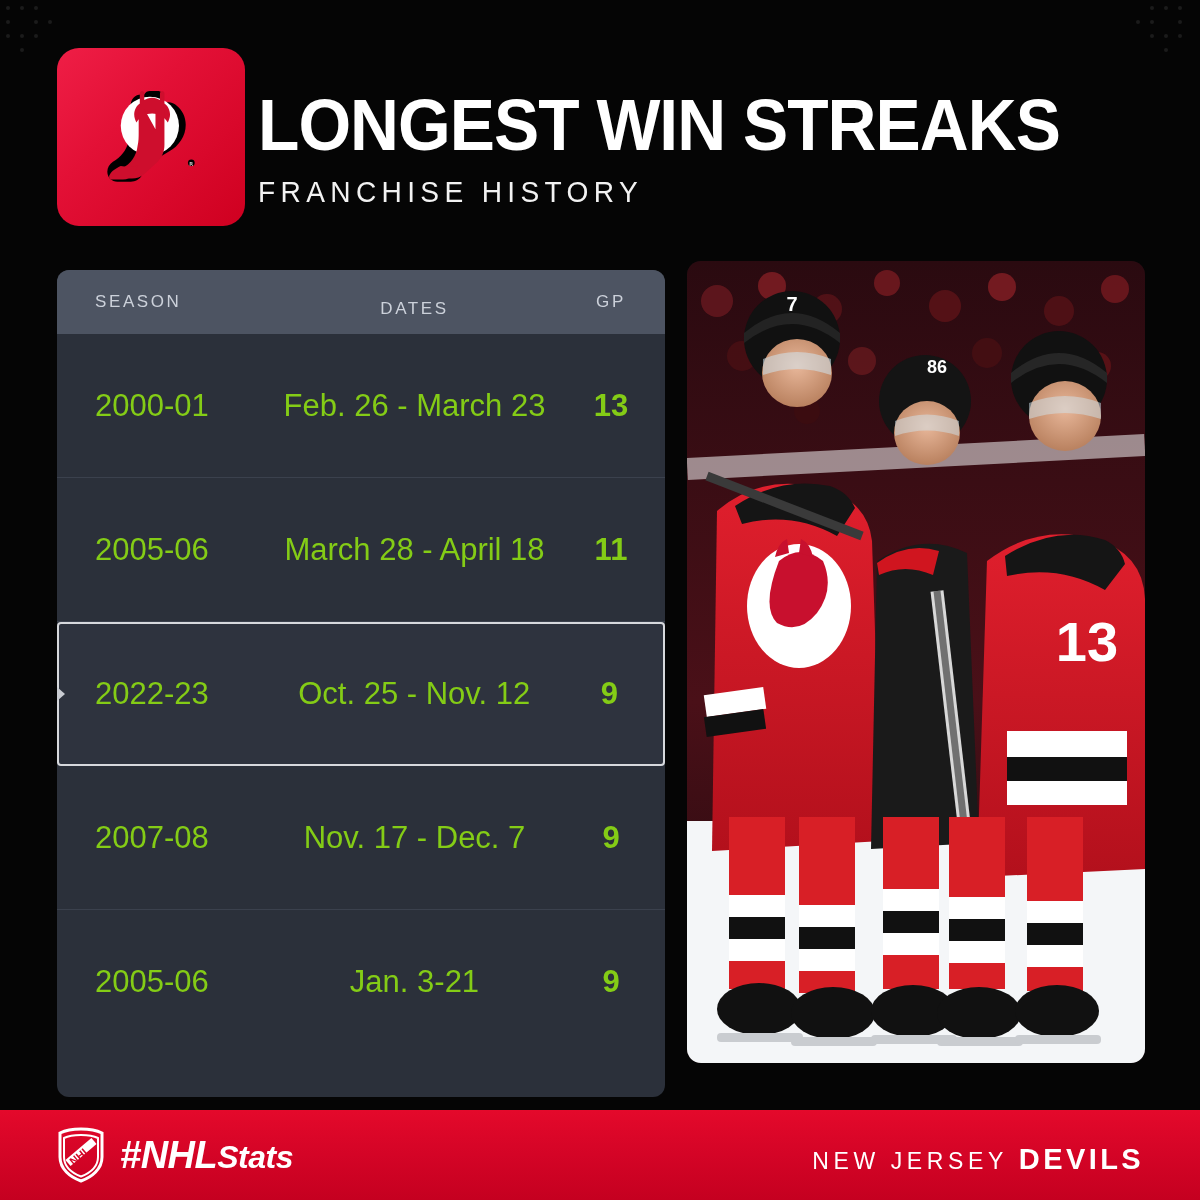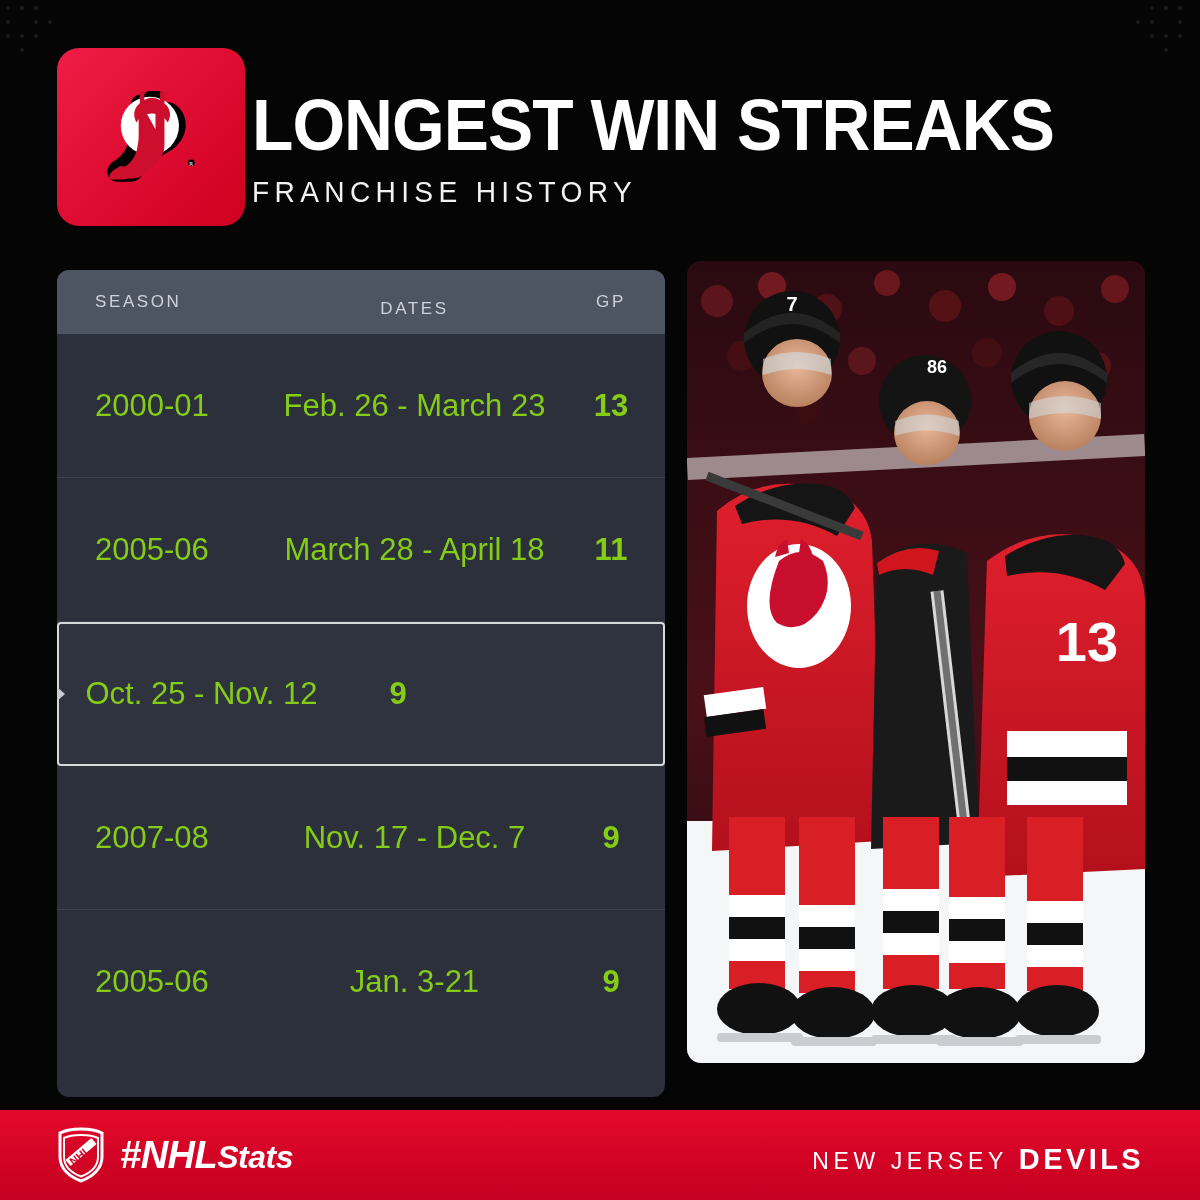--- a/index.html
+++ b/index.html
@@ -24,21 +24,21 @@
 
   .logo-badge{
     position:absolute; left:57px; top:48px; width:188px; height:178px;
     border-radius:22px;
     background:linear-gradient(135deg,#ef1e46 0%,#e31036 38%,#cf0020 100%);
     display:flex; align-items:center; justify-content:center;
     box-shadow:0 0 0 0 rgba(0,0,0,0);
   }
   .logo-badge svg{ width:112px; height:112px; display:block; }
 
-  .title-wrap{ position:absolute; left:252px; top:92px; }
+  .title-wrap{ position:absolute; left:258px; top:92px; }
   .title{
     font-size:72px; line-height:.94; font-weight:bold; color:#fff;
     letter-spacing:-1px; white-space:nowrap;
     transform:scaleX(.94); transform-origin:left center;
   }
   .subtitle{
     margin-top:16px; font-size:29px; color:#f2f2f2; font-weight:300;
     letter-spacing:5.5px; white-space:nowrap;
     transform:scaleX(.97); transform-origin:left center;
   }
@@ -178,20 +178,21 @@
         <div class="cell dates">Feb. 26 - March 23</div>
         <div class="cell gp">13</div>
       </div>
       <div class="trow">
         <div class="cell season">2005-06</div>
         <div class="cell dates">March 28 - April 18</div>
         <div class="cell gp">11</div>
       </div>
       <div class="trow is-highlight">
         <div class="row-marker"></div>
+        <div class="cell season">2022-23</div>
         <div class="cell dates">Oct. 25 - Nov. 12</div>
         <div class="cell gp">9</div>
       </div>
       <div class="trow">
         <div class="cell season">2007-08</div>
         <div class="cell dates">Nov. 17 - Dec. 7</div>
         <div class="cell gp">9</div>
       </div>
       <div class="trow">
         <div class="cell season">2005-06</div>

